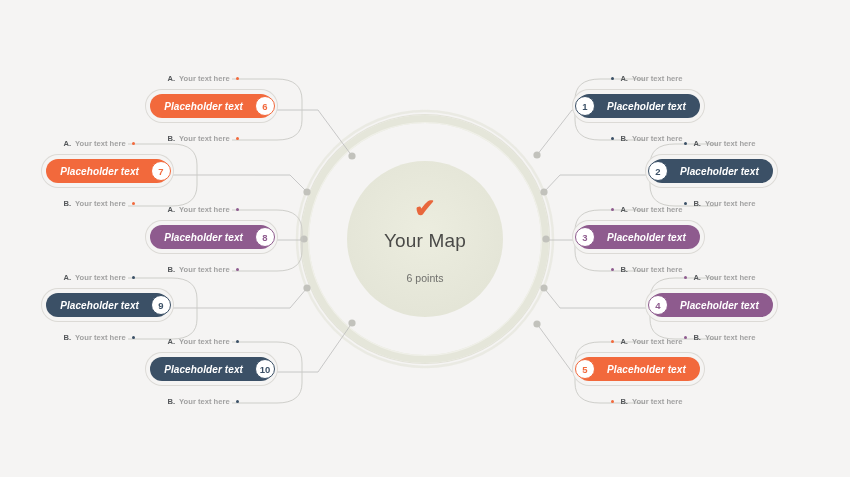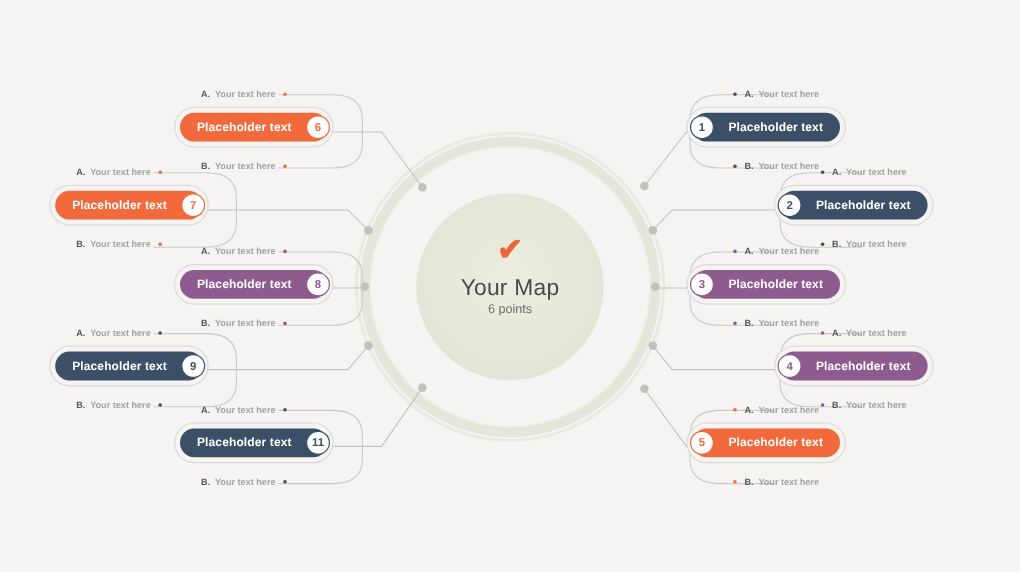--- a/index.html
+++ b/index.html
@@ -50,21 +50,21 @@
     display: block;
     font-size: 19px;
     color: #4a4a48;
     margin-top: 8px;
     letter-spacing: .2px;
   }
   .center-sub {
     display: block;
     font-size: 10.5px;
     color: #6f6f6c;
-    margin-top: 0;
+    margin-top: 20px;
   }
 
   
   #links {
     position: absolute;
     left: 0; top: 0;
     width: 850px; height: 477px;
     pointer-events: none;
   }
 
@@ -96,20 +96,21 @@
     white-space: nowrap;
   }
   .node.right .pill { padding-left: 30px; padding-right: 14px; }
   .node.left  .pill { padding-right: 30px; padding-left: 14px; }
 
   .pill-label {
     font-size: 10px;
     font-weight: bold;
     color: #ffffff;
     letter-spacing: .1px;
+    font-style: italic;
   }
 
   .badge {
     position: absolute;
     top: 50%;
     transform: translateY(-50%);
     width: 20px;
     height: 20px;
     border-radius: 50%;
     background: #ffffff;
@@ -397,21 +398,21 @@
 
   <div class="node left" style="left:57px; top:331px;">
     <div class="subitem a">
       <span class="bullet" style="background:#3b5066"></span>
       <span class="sub-text">Your text here</span>
       <span class="sub-key">A.</span>
     </div>
     <div class="pill-wrap">
       <div class="pill" style="background:#3b5066">
         <span class="pill-label">Placeholder text</span>
-        <span class="badge" style="color:#3b5066">11</span>
+        <span class="badge" style="color:#3b5066">10</span>
       </div>
     </div>
     <div class="subitem b">
       <span class="bullet" style="background:#3b5066"></span>
       <span class="sub-text">Your text here</span>
       <span class="sub-key">B.</span>
     </div>
   </div>
 
 </div>

